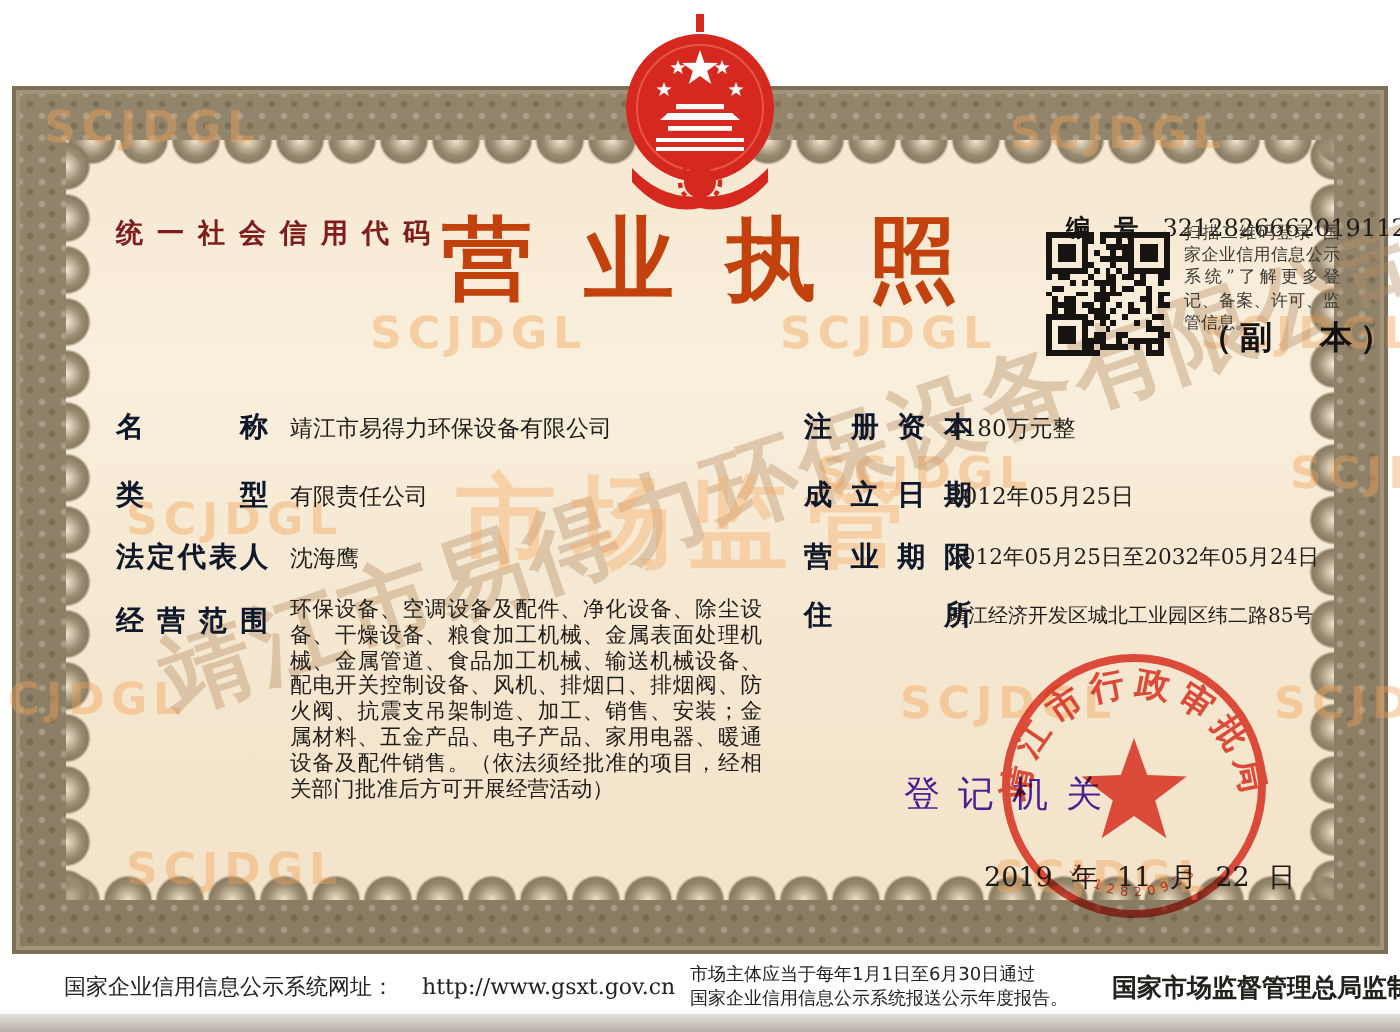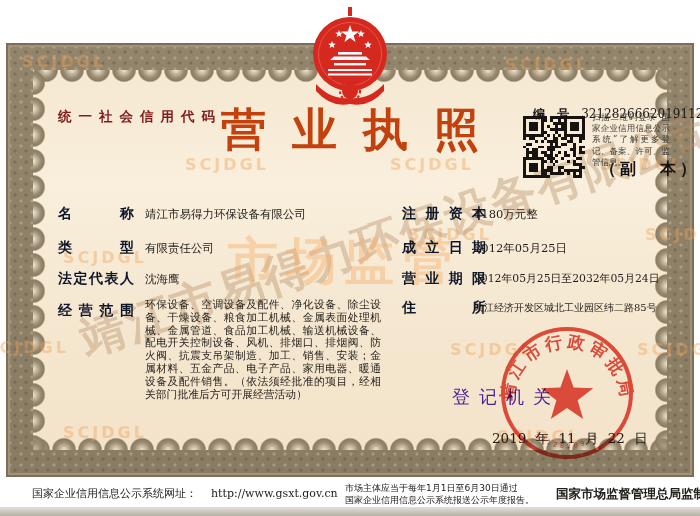--- a/index.html
+++ b/index.html
@@ -22,21 +22,21 @@
   .scal.b{left:0;right:0;bottom:0;height:13px;
     background:radial-gradient(circle at 13px 13px,#a0917706 0,#998b71 8px,#8a7c62 11px,transparent 12.5px);
     background-size:26px 13px;background-repeat:repeat-x;background-position:bottom;}
   .scal.l{top:0;bottom:0;left:0;width:13px;
     background:radial-gradient(circle at 0px 13px,#a0917706 0,#998b71 8px,#8a7c62 11px,transparent 12.5px);
     background-size:13px 26px;background-repeat:repeat-y;}
   .scal.r{top:0;bottom:0;right:0;width:13px;
     background:radial-gradient(circle at 13px 13px,#a0917706 0,#998b71 8px,#8a7c62 11px,transparent 12.5px);
     background-size:13px 26px;background-repeat:repeat-y;background-position:right;}
   
-  .wm-tile{position:absolute;font-weight:bold;font-size:16px;letter-spacing:3px;
+  .wm-tile{position:absolute;font-weight:bold;font-size:22px;letter-spacing:3px;
            color:rgba(240,163,87,.42);white-space:nowrap;}
   .wm-diag{position:absolute;left:72px;top:312px;transform:rotate(-18.5deg);transform-origin:left top;
            font-size:46px;font-weight:bold;letter-spacing:2px;color:rgba(182,143,103,.40);white-space:nowrap;}
   .wm-horiz{position:absolute;left:228px;top:228px;font-size:50px;font-weight:bold;letter-spacing:8px;
            color:rgba(244,170,100,.40);white-space:nowrap;}
   
   .abs{position:absolute;}
   .credit-label{left:58px;top:108px;font-size:13.5px;font-weight:700;letter-spacing:7px;color:#7f1d1d;}
   .credit-code{left:58px;top:129px;font-size:13.5px;font-family:"DejaVu Serif",serif;color:#1c1a16;}
   .credit-page{margin-left:16px;}

